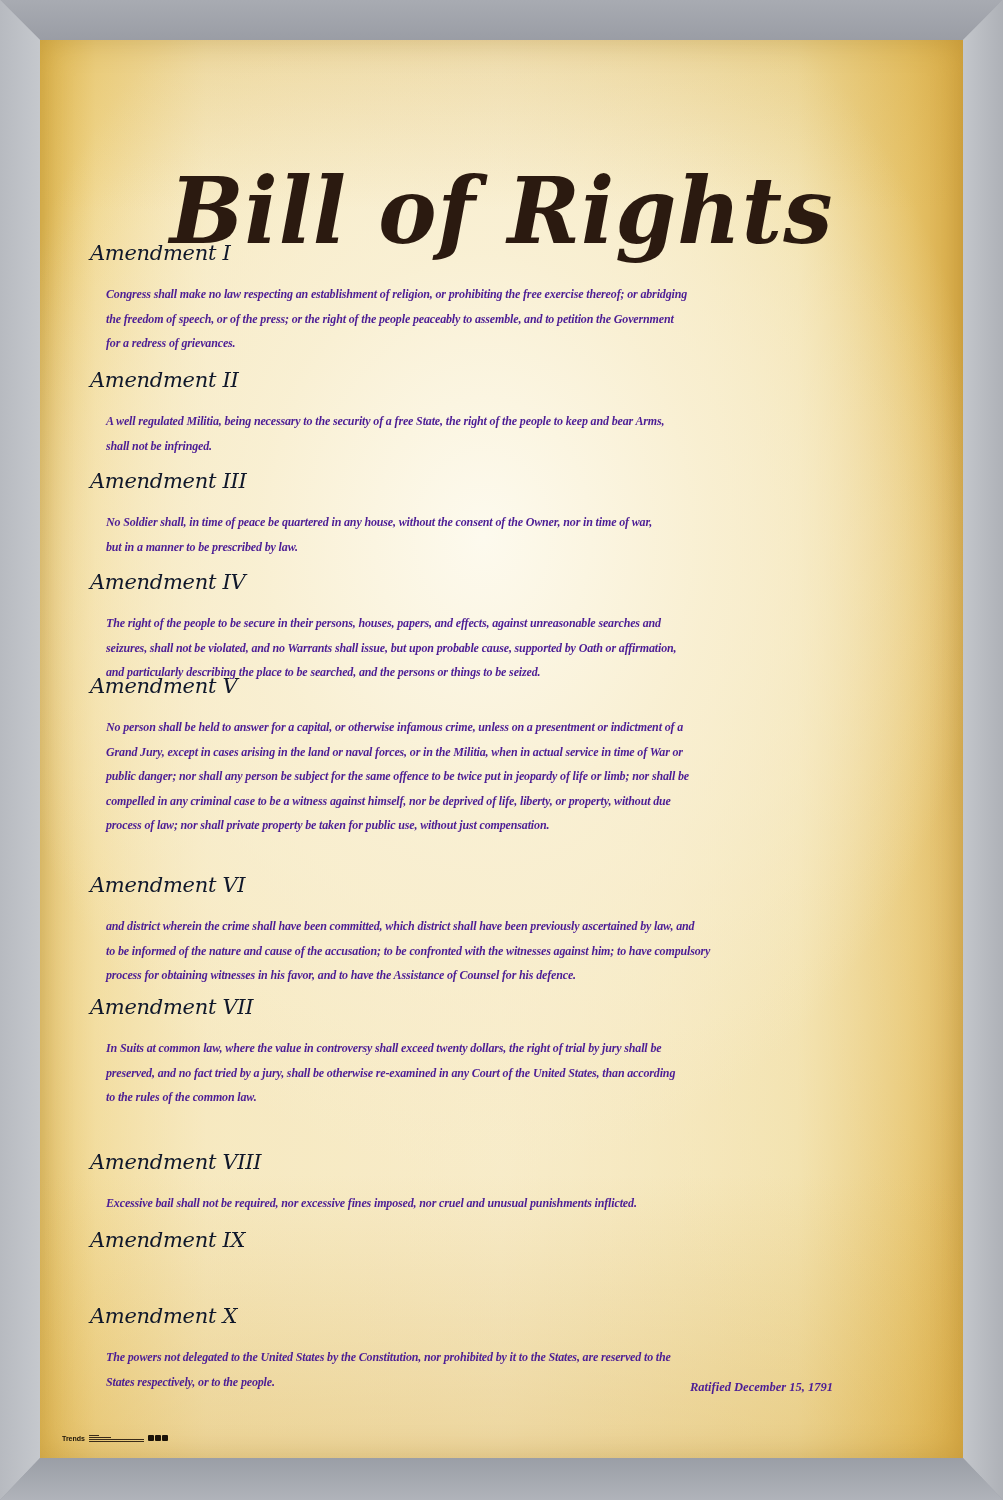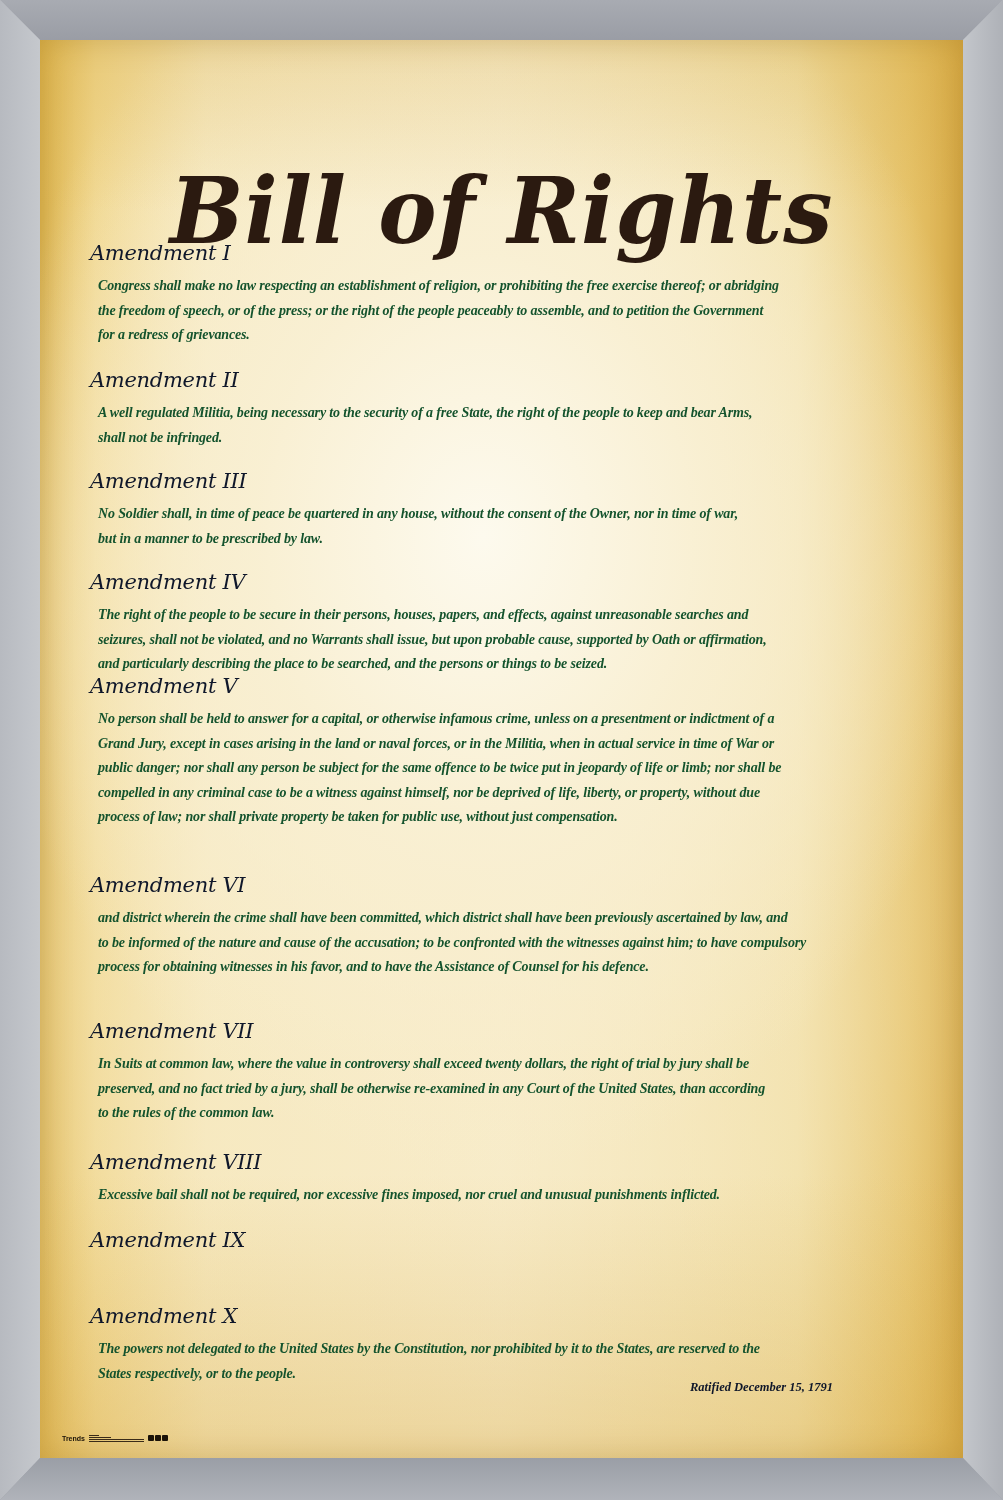--- a/index.html
+++ b/index.html
@@ -50,28 +50,28 @@
     font-family: "DejaVu Serif", serif; font-style: italic; font-weight: bold;
     font-size: 92px; color: #2b1a10; letter-spacing: 1px;
     transform: scaleX(0.95);
   }
   .amend { position: absolute; left: 90px; width: 860px; color: #2a1a10; }
   .amend h2 {
     margin: 0; font-family: "DejaVu Serif", serif; font-style: italic; font-weight: normal;
     font-size: 21px; line-height: 26px; color: #0f172a; letter-spacing: -0.3px;
   }
   .amend p {
-    margin: 8px; font-family: "Liberation Serif", serif; font-style: italic; font-weight: bold;
-    font-size: 14px; line-height: 24.6px; color: #14532d; letter-spacing: -0.15px;
+    margin: 16px; font-family: "Liberation Serif", serif; font-style: italic; font-weight: bold;
+    font-size: 12px; line-height: 24.6px; color: #4c1d95; letter-spacing: -0.15px;
   }
   .amend p span { display: block; white-space: nowrap; }
   .ratified {
     position: absolute; left: 690px; top: 1380px;
     font-family: "Liberation Serif", serif; font-style: italic; font-weight: bold;
-    font-size: 12.5px; color: #0f172a;
+    font-size: 12.5px; color: #4c1d95;
   }
   .publisher {
     position: absolute; left: 62px; top: 1432px; height: 12px; display: flex; align-items: center; gap: 4px;
   }
   .publisher .logo {
     font-family: "Liberation Sans", sans-serif; font-size: 7px; font-weight: bold; color: #1a1208;
   }
   .publisher .fine {
     display: flex; flex-direction: column; gap: 1px;
   }
@@ -142,21 +142,21 @@
 
 <div class="amend" style="top:872px">
   <h2>Amendment VI</h2>
   <p>
     <span>and district wherein the crime shall have been committed, which district shall have been previously ascertained by law, and</span>
     <span>to be informed of the nature and cause of the accusation; to be confronted with the witnesses against him; to have compulsory</span>
     <span>process for obtaining witnesses in his favor, and to have the Assistance of Counsel for his defence.</span>
   </p>
 </div>
 
-<div class="amend" style="top:1018px">
+<div class="amend" style="top:994px">
   <h2>Amendment VII</h2>
   <p>
     <span>In Suits at common law, where the value in controversy shall exceed twenty dollars, the right of trial by jury shall be</span>
     <span>preserved, and no fact tried by a jury, shall be otherwise re-examined in any Court of the United States, than according</span>
     <span>to the rules of the common law.</span>
   </p>
 </div>
 
 <div class="amend" style="top:1149px">
   <h2>Amendment VIII</h2>

